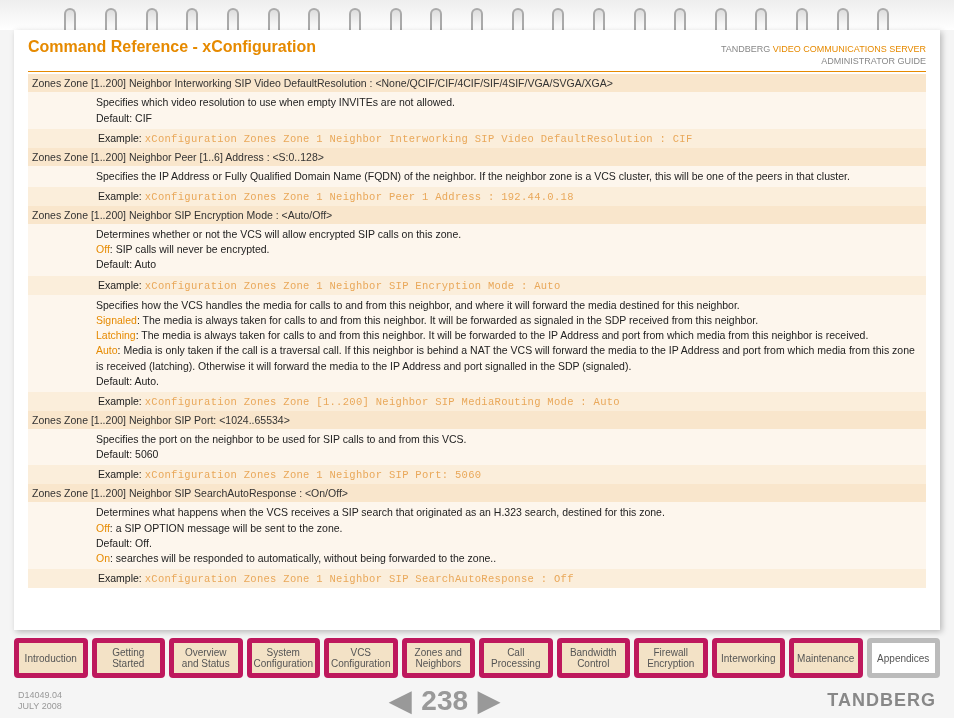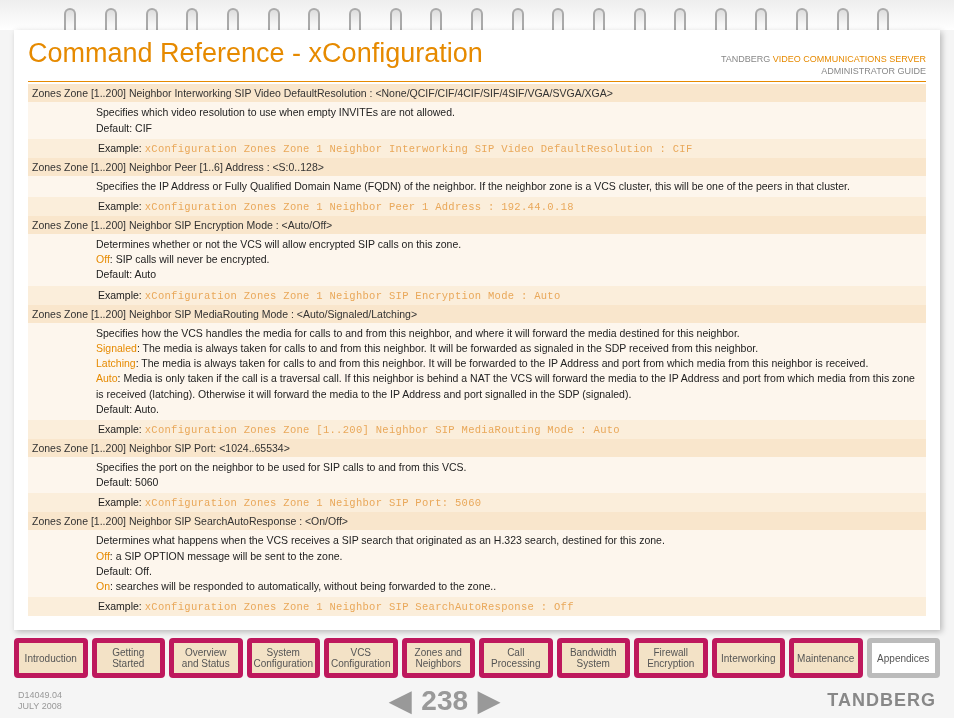--- a/index.html
+++ b/index.html
@@ -28,21 +28,21 @@
   }
   .page {
     background: #fff;
     margin: 0 14px;
     padding: 8px 14px 10px 14px;
     box-shadow: 2px 2px 6px rgba(0,0,0,0.25);
     height: 600px;
     position: relative;
   }
   .header-row { display:flex; justify-content: space-between; align-items: baseline; }
-  h1 { color: #e68a00; font-weight: normal; font-size: 27px; }
+  h1 { color: #e68a00; font-weight: bold; font-size: 16px; }
   .hdr-right { text-align: right; font-size: 9px; color: #888; line-height: 1.3; }
   .hdr-right .brand { color:#888; }
   .hdr-right .prod { color:#e68a00; }
   hr.top { border: none; border-top: 1px solid #e68a00; margin: 4px 0 2px; }
   .config-row { font-size: 10.5px; padding: 3px 4px; }
   .band-head { background: #f9e6cc; color:#333; }
   .band-body1 { background: #fdf6ed; color:#222; padding-left: 68px; line-height:1.45; }
   .band-body2 { background: #fbeedb; color:#222; padding-left: 70px; }
   .kw { color:#e68a00; }
   .mono { font-family: "Courier New", monospace; color:#e9a85a; letter-spacing:0.3px; }
@@ -113,21 +113,20 @@
         <div>Specifies the IP Address or Fully Qualified Domain Name (FQDN) of the neighbor. If the neighbor zone is a VCS cluster, this will be one of the peers in that cluster.</div>
       </div>
       <div class="config-row band-body2"><span>Example:  </span><span class="mono">xConfiguration Zones Zone 1 Neighbor Peer 1 Address : 192.44.0.18</span></div>
       <div class="config-row band-head">Zones Zone [1..200] Neighbor SIP Encryption Mode : &lt;Auto/Off&gt;</div>
       <div class="config-row band-body1">
         <div>Determines whether or not the VCS will allow encrypted SIP calls on this zone.</div>
         <div><span class="kw">Off</span>: SIP calls will never be encrypted.</div>
         <div>Default: Auto</div>
       </div>
       <div class="config-row band-body2"><span>Example:  </span><span class="mono">xConfiguration Zones Zone 1 Neighbor SIP Encryption Mode : Auto</span></div>
-      <div class="config-row band-head">Zones Zone [1..200] Neighbor SIP MediaRouting Mode : &lt;Auto/Signaled/Latching&gt;</div>
       <div class="config-row band-body1">
         <div>Specifies how the VCS handles the media for calls to and from this neighbor, and where it will forward the media destined for this neighbor.</div>
         <div><span class="kw">Signaled</span>: The media is always taken for calls to and from this neighbor. It will be forwarded as signaled in the SDP received from this neighbor.</div>
         <div><span class="kw">Latching</span>: The media is always taken for calls to and from this neighbor. It will be forwarded to the IP Address and port from which media from this neighbor is received.</div>
         <div><span class="kw">Auto</span>: Media is only taken if the call is a traversal call. If this neighbor is behind a NAT the VCS will forward the media to the IP Address and port from which media from this zone is received (latching).  Otherwise it will forward the media to the IP Address and port signalled in the SDP (signaled).</div>
         <div>Default: Auto.</div>
       </div>
       <div class="config-row band-body2"><span>Example:  </span><span class="mono">xConfiguration Zones Zone [1..200] Neighbor SIP MediaRouting Mode : Auto</span></div>
       <div class="config-row band-head">Zones Zone [1..200] Neighbor SIP Port: &lt;1024..65534&gt;</div>
       <div class="config-row band-body1">
@@ -147,21 +146,21 @@
 </div>
 
 <div class="tabs" id="tabs">
     <div class="tab">Introduction</div>
     <div class="tab">Getting Started</div>
     <div class="tab">Overview and Status</div>
     <div class="tab">System Configuration</div>
     <div class="tab">VCS Configuration</div>
     <div class="tab">Zones and Neighbors</div>
     <div class="tab">Call Processing</div>
-    <div class="tab">Bandwidth System</div>
+    <div class="tab">Bandwidth Control</div>
     <div class="tab">Firewall Encryption</div>
     <div class="tab">Interworking</div>
     <div class="tab">Maintenance</div>
     <div class="tab active">Appendices</div>
   </div>
 
 <div class="footer">
   <div class="docid">
     <div>D14049.04</div>
     <div>JULY 2008</div>

